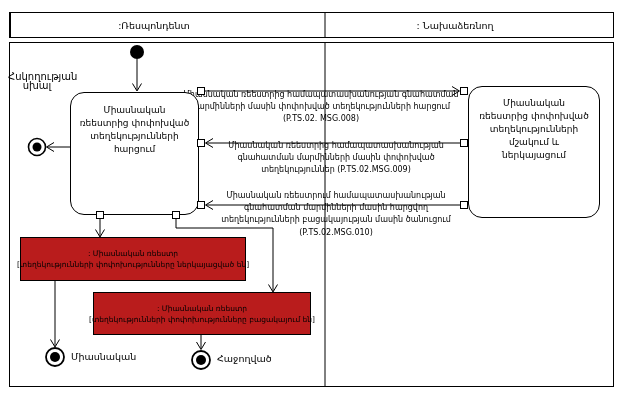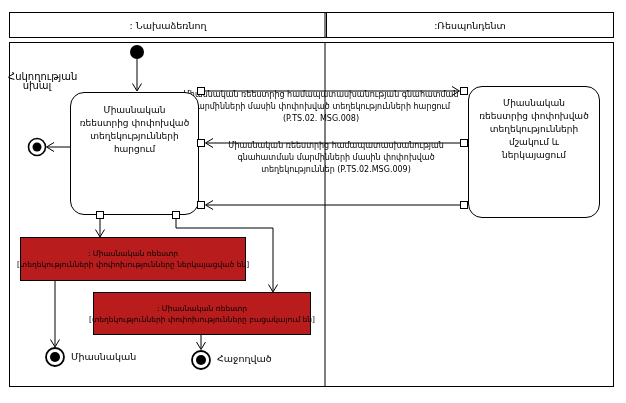--- a/index.html
+++ b/index.html
@@ -39,35 +39,39 @@
   }
   svg.overlay{position:absolute;left:0;top:0;width:626px;height:403px;
     pointer-events:none;}
 </style>
 </head>
 <body>
 
 <div id="canvas">
 
   <div class="lane-header">
+    <div class="lane-cell right">:Ռեսպոնդենտ</div>
     <div class="lane-cell left">: Նախաձեռնող</div>
-    <div class="lane-cell right">:Ռեսպոնդենտ</div>
   </div>
 
   <div class="body-frame"></div>
 
   <div class="note" style="left:8px;top:73px;width:58px;">Հսկողության
 սխալ</div>
 
   <div class="msg-label" style="left:170px;top:45px;width:302px;">Միասնական ռեեստրից համապատասխանության գնահատման
 մարմինների մասին փոփոխված տեղեկությունների հարցում
 (P.TS.02. MSG.008)</div>
   <div class="msg-label" style="left:196px;top:96px;width:280px;">Միասնական ռեեստրից համապատասխանության
 գնահատման մարմինների մասին փոփոխված
 տեղեկություններ (P.TS.02.MSG.009)</div>
+  <div class="msg-label" style="left:196px;top:146px;width:280px;">Միասնական ռեեստրում համապատասխանության
+գնահատման մարմինների մասին հարցվող
+տեղեկությունների բացակայության մասին ծանուցում
+(P.TS.02.MSG.010)</div>
 
   <div class="activity" style="left:70px;top:92px;width:129px;height:123px;padding-top:11px;">Միասնական
 ռեեստրից փոփոխված
 տեղեկությունների
 հարցում</div>
   <div class="activity" style="left:468px;top:86px;width:132px;height:132px;padding-top:10px;">Միասնական
 ռեեստրից փոփոխված
 տեղեկությունների
 մշակում և
 ներկայացում</div>

